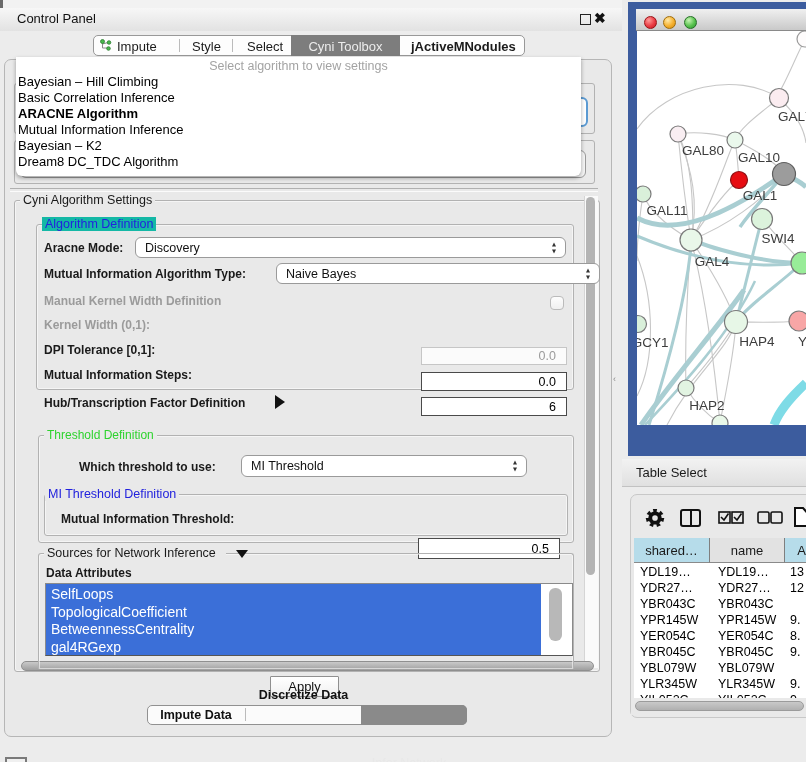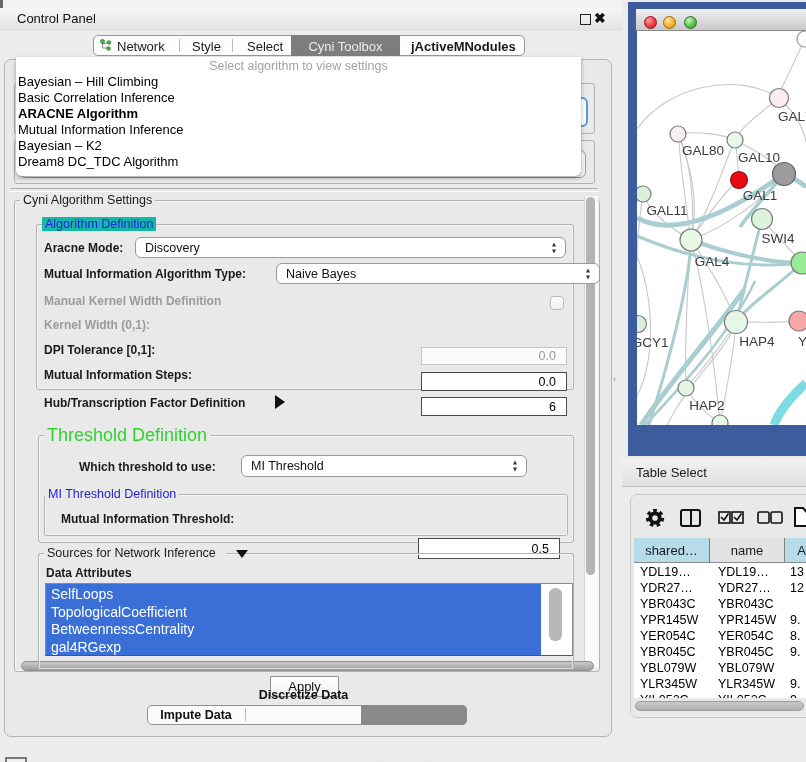--- a/index.html
+++ b/index.html
@@ -35,21 +35,21 @@
 <div class="abs" style="left:93px;top:35px;width:432px;height:21px;background:#fdfdfd;border:1px solid #989898;border-radius:5px;box-sizing:border-box;"></div>
 <div class="abs" style="left:179px;top:39px;width:1px;height:13px;background:#bbb;"></div>
 <div class="abs" style="left:232px;top:39px;width:1px;height:13px;background:#bbb;"></div>
 <div class="abs" style="left:291px;top:35px;width:109px;height:21px;background:#7d7d7d;"></div>
 <svg class="abs" style="left:99px;top:38px;" width="14" height="14" viewBox="0 0 14 14">
   <path d="M3.5 4 L3.5 10 M3.5 10 L9 10 M3.5 6 L9 4.5" stroke="#8a8a8a" stroke-width="1" fill="none"></path>
   <circle cx="3.5" cy="3.5" r="2" fill="#49b84d" stroke="#2c7d30" stroke-width="0.8"></circle>
   <circle cx="10" cy="4.5" r="1.8" fill="#49b84d" stroke="#2c7d30" stroke-width="0.8"></circle>
   <circle cx="9.5" cy="10.5" r="1.8" fill="#49b84d" stroke="#2c7d30" stroke-width="0.8"></circle>
 </svg>
-<div class="abs" style="left:117px;top:39px;font-size:13px;color:#1a1a1a;">Network</div>
+<div class="abs" style="left:117px;top:39px;font-size:13px;color:#1a1a1a;">Impute</div>
 <div class="abs" style="left:192px;top:39px;font-size:13px;color:#1a1a1a;">Style</div>
 <div class="abs" style="left:247px;top:39px;font-size:13px;color:#1a1a1a;">Select</div>
 <div class="abs" style="left:291px;top:39px;width:109px;text-align:center;font-size:13px;color:#ececec;">Cyni Toolbox</div>
 <div class="abs" style="left:411px;top:39px;font-size:13px;font-weight:bold;color:#1a1a1a;">jActiveMNodules</div>
 
 <div class="abs" style="left:14px;top:83px;width:579px;height:49px;border:1px solid #b2b2b2;border-radius:3px;"></div>
 <div class="abs" style="left:20px;top:97px;width:568px;height:30px;background:#fff;border:2.5px solid #5b9ad2;border-radius:6px;box-sizing:border-box;"></div>
 <div class="abs" style="left:14px;top:140px;width:579px;height:42px;border:1px solid #b2b2b2;border-radius:3px;background:#e9e9e9;"></div>
 <div class="abs" style="left:20px;top:150px;width:566px;height:28px;background:#f6f6f6;border:1px solid #9a9a9a;border-radius:6px;box-sizing:border-box;"></div>
 <div class="abs" style="left:10px;top:188px;width:588px;height:2px;border-top:1px solid #b0b0b0;border-bottom:1px solid #fbfbfb;"></div>
@@ -86,21 +86,21 @@
 <div class="lbl" style="left:44px;top:343px;">DPI Tolerance [0,1]:</div>
 <div class="tfield" style="left:421px;top:340px;width:146px;height:19px;">0.0</div>
 
 <div class="lbl" style="left:44px;top:368px;">Mutual Information Steps:</div>
 <div class="tfield" style="left:421px;top:365px;width:146px;height:19px;">6</div>
 
 <div class="lbl" style="left:44px;top:396px;">Hub/Transcription Factor Definition</div>
 <div class="abs" style="left:275px;top:395px;width:0;height:0;border-top:7px solid transparent;border-bottom:7px solid transparent;border-left:10px solid #111;"></div>
 
 <div class="gbox" style="left:38px;top:435px;width:534px;height:106px;"></div>
-<div class="gtitle" style="color:#2ed32e;background:#e9e9e9;left:44px;top:428px;position:absolute;font-size:18px;padding:0 3px;">Threshold Definition</div>
+<div class="gtitle" style="color:#2ed32e;background:#e9e9e9;left:44px;top:428px;position:absolute;font-size:12px;padding:0 3px;">Threshold Definition</div>
 <div class="lbl" style="left:79px;top:460px;">Which threshold to use:</div>
 <div class="combo" style="left:241px;top:455px;width:286px;height:22px;">MI Threshold<span class="arr">
       <span class="u"></span>
       <span class="d"></span>
     </span></div>
 
 <div class="gbox" style="left:44px;top:494px;width:522px;height:40px;"></div>
 <div class="gtitle" style="color:#2222dd;background:#e9e9e9;left:45px;top:487px;position:absolute;font-size:12.5px;padding:0 3px;">MI Threshold Definition</div>
 <div class="lbl" style="left:61px;top:512px;">Mutual Information Threshold:</div>
 <div class="tfield" style="left:418px;top:506px;width:142px;height:21px;">0.5</div>

